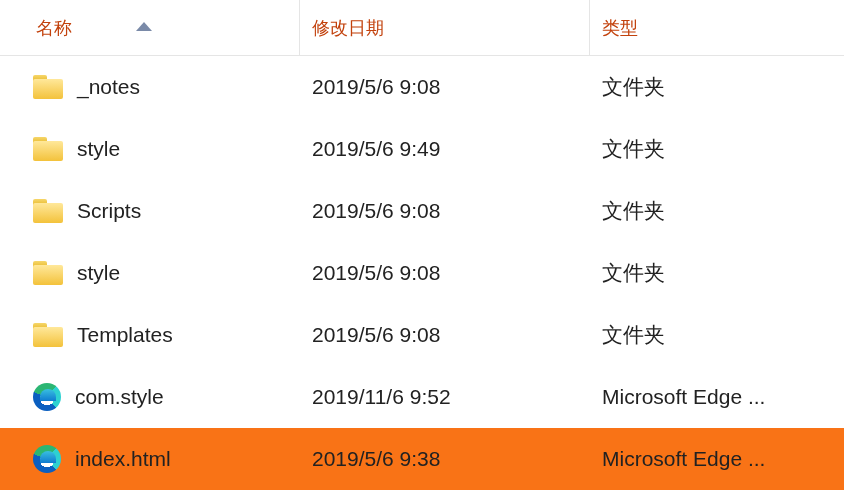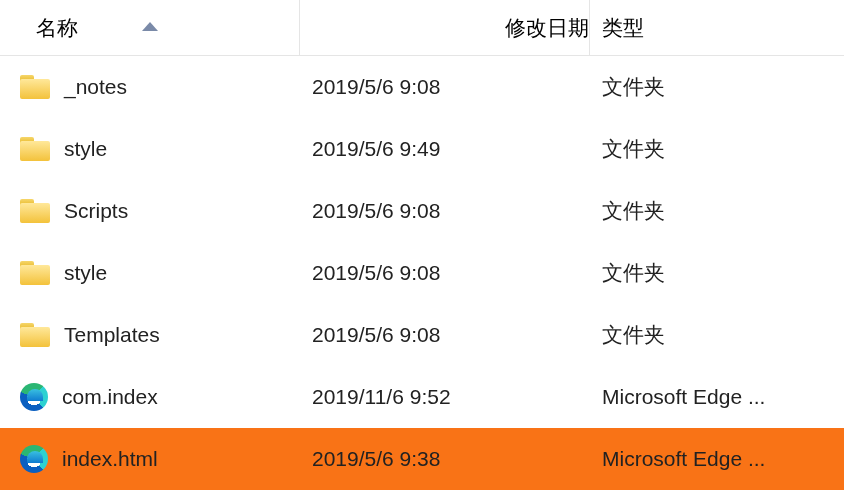--- a/index.html
+++ b/index.html
@@ -11,41 +11,41 @@
     background: #fff;
     width: 844px;
   }
   .header {
     display: flex;
     align-items: center;
     height: 56px;
     border-bottom: 1px solid #e5e5e5;
   }
   .col-name   { width: 300px; padding-left: 36px; display:flex; align-items:center; gap:6px;}
-  .col-date   { width: 290px; padding-left: 12px; justify-content: flex-end; }
+  .col-date   { width: 290px; padding-left: 12px; }
   .col-type   { flex: 1; padding-left: 12px; }
-  .header .col { color: #000000; font-size: 21px; border-right: 1px solid #e5e5e5; height:100%; display:flex; align-items:center;}
+  .header .col { color: #c2410c; font-size: 18px; border-right: 1px solid #e5e5e5; height:100%; display:flex; align-items:center;}
   .header .col:last-child { border-right:none; }
   .sort-wedge {
     position: relative;
     top: -1px;
     width: 0; height: 0;
     border-left: 8px solid transparent;
     border-right: 8px solid transparent;
     border-bottom: 9px solid #7a8aa8;
     margin-left: 58px;
   }
   .rows { }
   .row {
     display: flex;
     align-items: center;
     height: 62px;
   }
   .row.selected { background: #f97316; }
-  .row .col-name { display:flex; align-items:center; gap:14px; padding-left: 20px;}
+  .row .col-name { display:flex; align-items:center; gap:14px; padding-left: 33px;}
   .row .col { color:#222; }
   .fname { color:#222; }
   
   .folder-icon {
     width: 30px; height: 24px; position: relative;
   }
   .folder-icon::before{
     content:"";
     position:absolute; left:0; top:0;
     width:14px; height:6px;
@@ -130,21 +130,21 @@
       <div class="col col-name">
         <span class="folder-icon"></span>
         <span class="fname">Templates</span>
       </div>
       <div class="col col-date">2019/5/6 9:08</div>
       <div class="col col-type">文件夹</div>
     </div>
     <div class="row">
       <div class="col col-name">
         <span class="edge-icon"></span>
-        <span class="fname">com.index</span>
+        <span class="fname">com.style</span>
       </div>
       <div class="col col-date">2019/11/6 9:52</div>
       <div class="col col-type">Microsoft Edge ...</div>
     </div>
     <div class="row selected">
       <div class="col col-name">
         <span class="edge-icon"></span>
         <span class="fname">index.html</span>
       </div>
       <div class="col col-date">2019/5/6 9:38</div>

